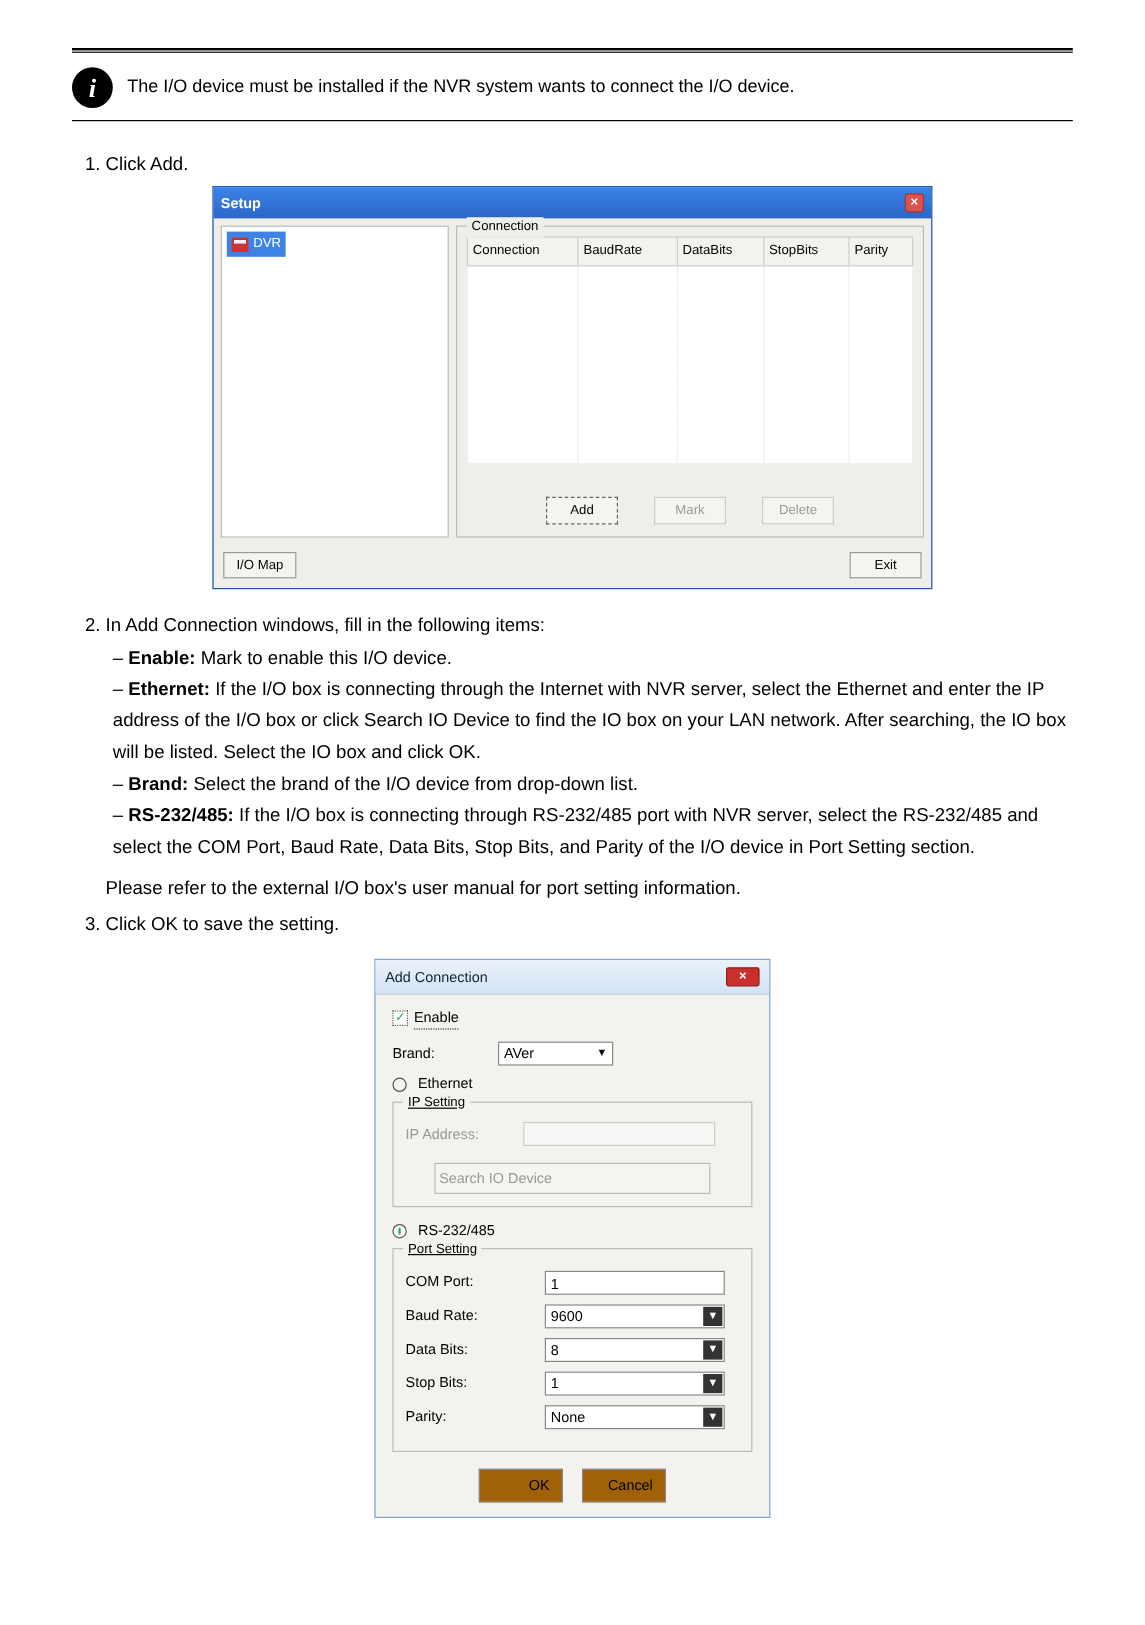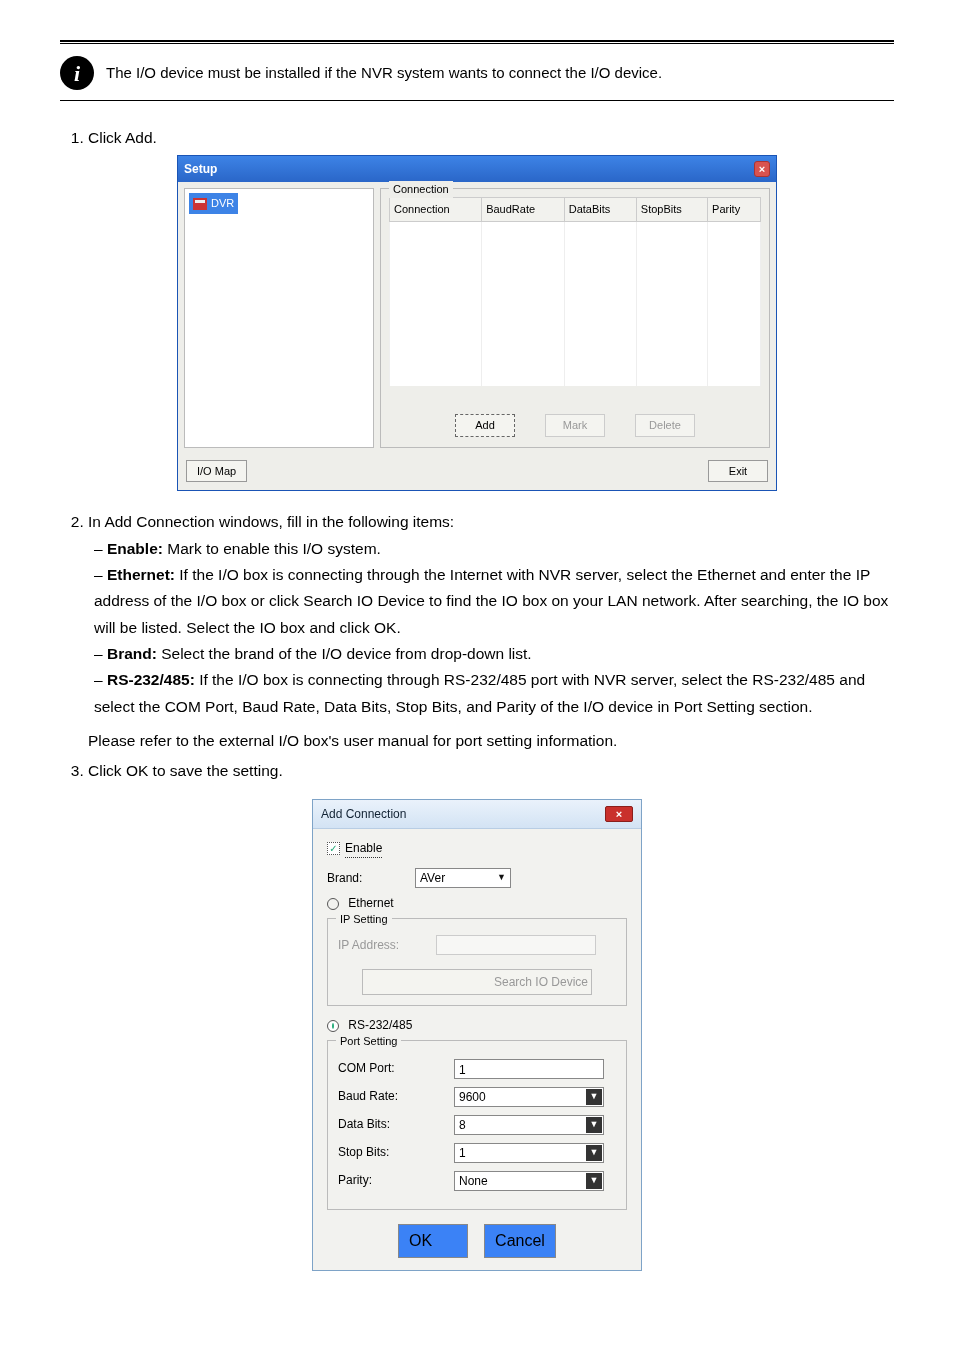--- a/index.html
+++ b/index.html
@@ -224,44 +224,44 @@
   .sel { width:96px; }
   .sel .caret { font-size:9px;color:#111; }
   .fieldset {
     border:1px solid #bbb;
     padding:10px 10px 10px 10px;
     margin:6px 0 10px 0;
     position:relative;
   }
   .fieldset .legend {
     position:absolute;top:-8px;left:8px;background:#f2f2ef;
-    padding:0 4px;font-size:11px;
+    padding:0 4px;font-size:11px;text-decoration:underline;
   }
   .disabled-text { color:#999; }
   .field-row-port { display:flex;align-items:flex-start;margin:8px 0;gap:16px; }
   .field-row-port label { width:100px; }
   .port-txt { background:#fff;border:1px solid #888;width:150px;height:20px;padding:1px 4px;font-size:12px; }
   .port-sel {
     background:#fff;border:1px solid #888;width:150px;height:20px;padding:1px 4px;font-size:12px;
     display:flex;align-items:center;justify-content:space-between;
   }
   .port-sel .caret {
     background:#333;color:#fff;width:16px;height:16px;
     display:flex;align-items:center;justify-content:center;font-size:9px;
     margin-right:-3px;
   }
   .btnrow {
     display:flex;justify-content:center;gap:16px;margin-top:14px;
   }
   .dlg-btn {
-    min-width:70px;padding:4px 10px;background:#3b82f6;border:1px solid #888;font-size:16px;text-align:left;
+    min-width:70px;padding:4px 10px;background:#a16207;border:1px solid #888;font-size:12px;text-align:right;
   }
   .search-btn {
     width:230px;padding:3px;background:#f4f4f0;border:1px solid #bbb;
-    color:#999;font-size:12px;text-align:right;margin-top:8px;
+    color:#999;font-size:12px;text-align:left;margin-top:8px;
   }
   .radio {
     width:12px;height:12px;border:1px solid #555;border-radius:50%;
     display:inline-flex;align-items:center;justify-content:center;margin-right:6px;vertical-align:middle;
   }
   .radio.sel::after { content:"";width:6px;height:6px;background:#2a7;border-radius:50%; }
   .opt-row { margin:6px 0 4px 0; }
   .page-num { text-align:center;margin-top:30px;font-size:14px; }
   .img-center { display:flex;justify-content:center;margin:14px 0 10px 0; }
 </style>
@@ -401,21 +401,21 @@
       </div>
     </div>
   </div>
 
   <ol class="steps" start="2">
     <li>
       <span>In Add Connection windows, fill in the following items:</span>
       <div class="sub-dash">
         <div class="dash-line">
           <b>Enable:</b>
-          <span> Mark to enable this I/O system.</span>
+          <span> Mark to enable this I/O device.</span>
         </div>
         <div class="dash-line">
           <b>Ethernet:</b>
           <span> If the I/O box is connecting through the Internet with NVR server, select the Ethernet and enter the IP address of the I/O box or click Search IO Device to find the IO box on your LAN network. After searching, the IO box will be listed. Select the IO box and click OK.</span>
         </div>
         <div class="dash-line">
           <b>Brand:</b>
           <span> Select the brand of the I/O device from drop-down list.</span>
         </div>
         <div class="dash-line">

